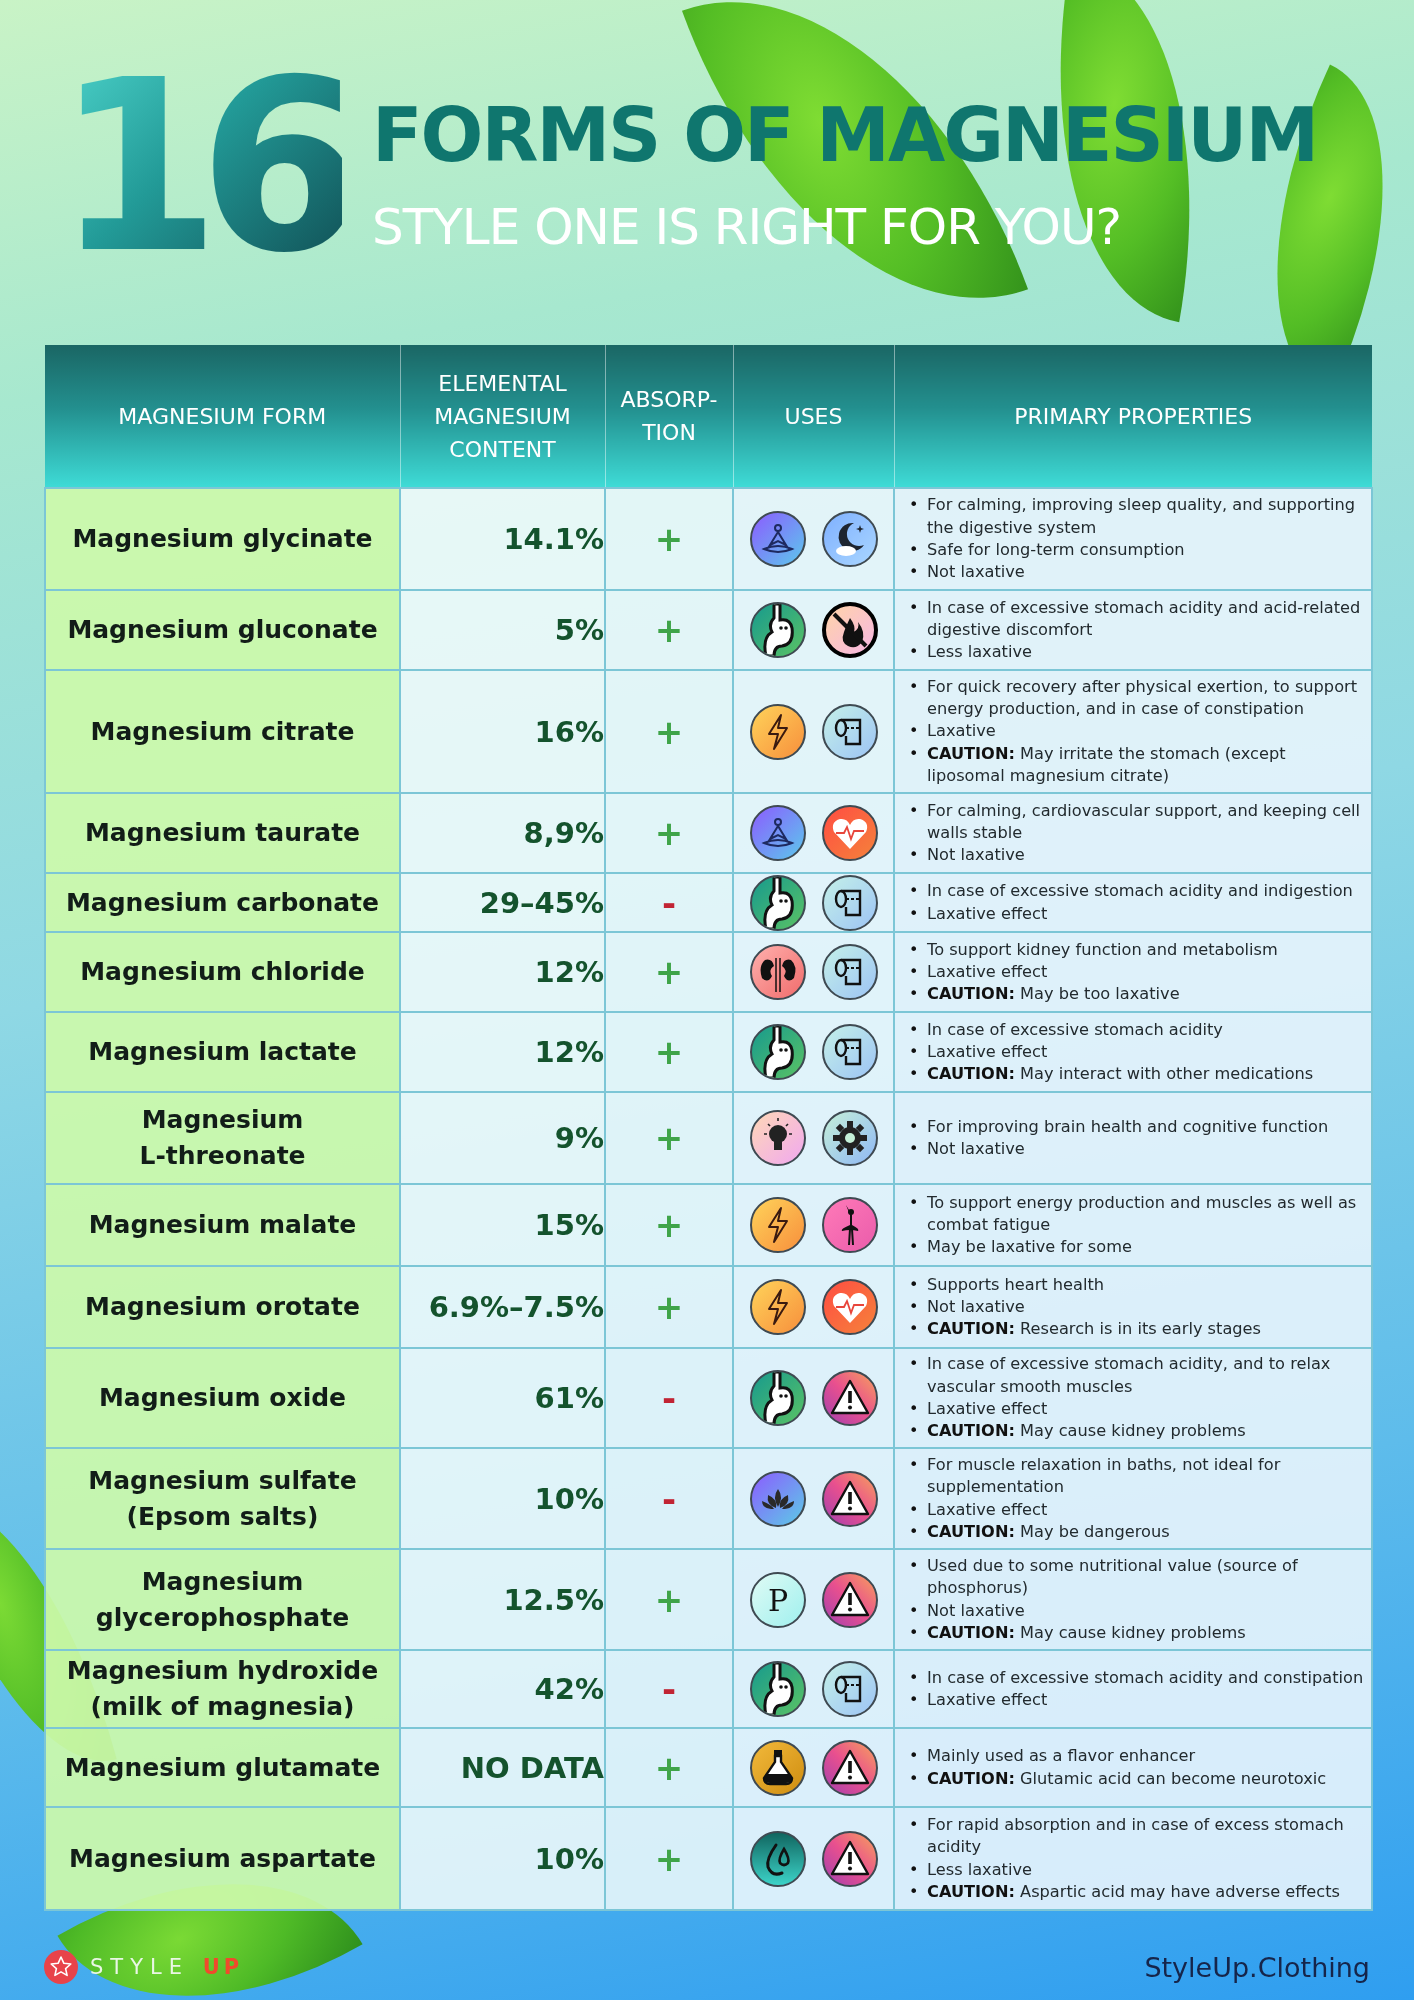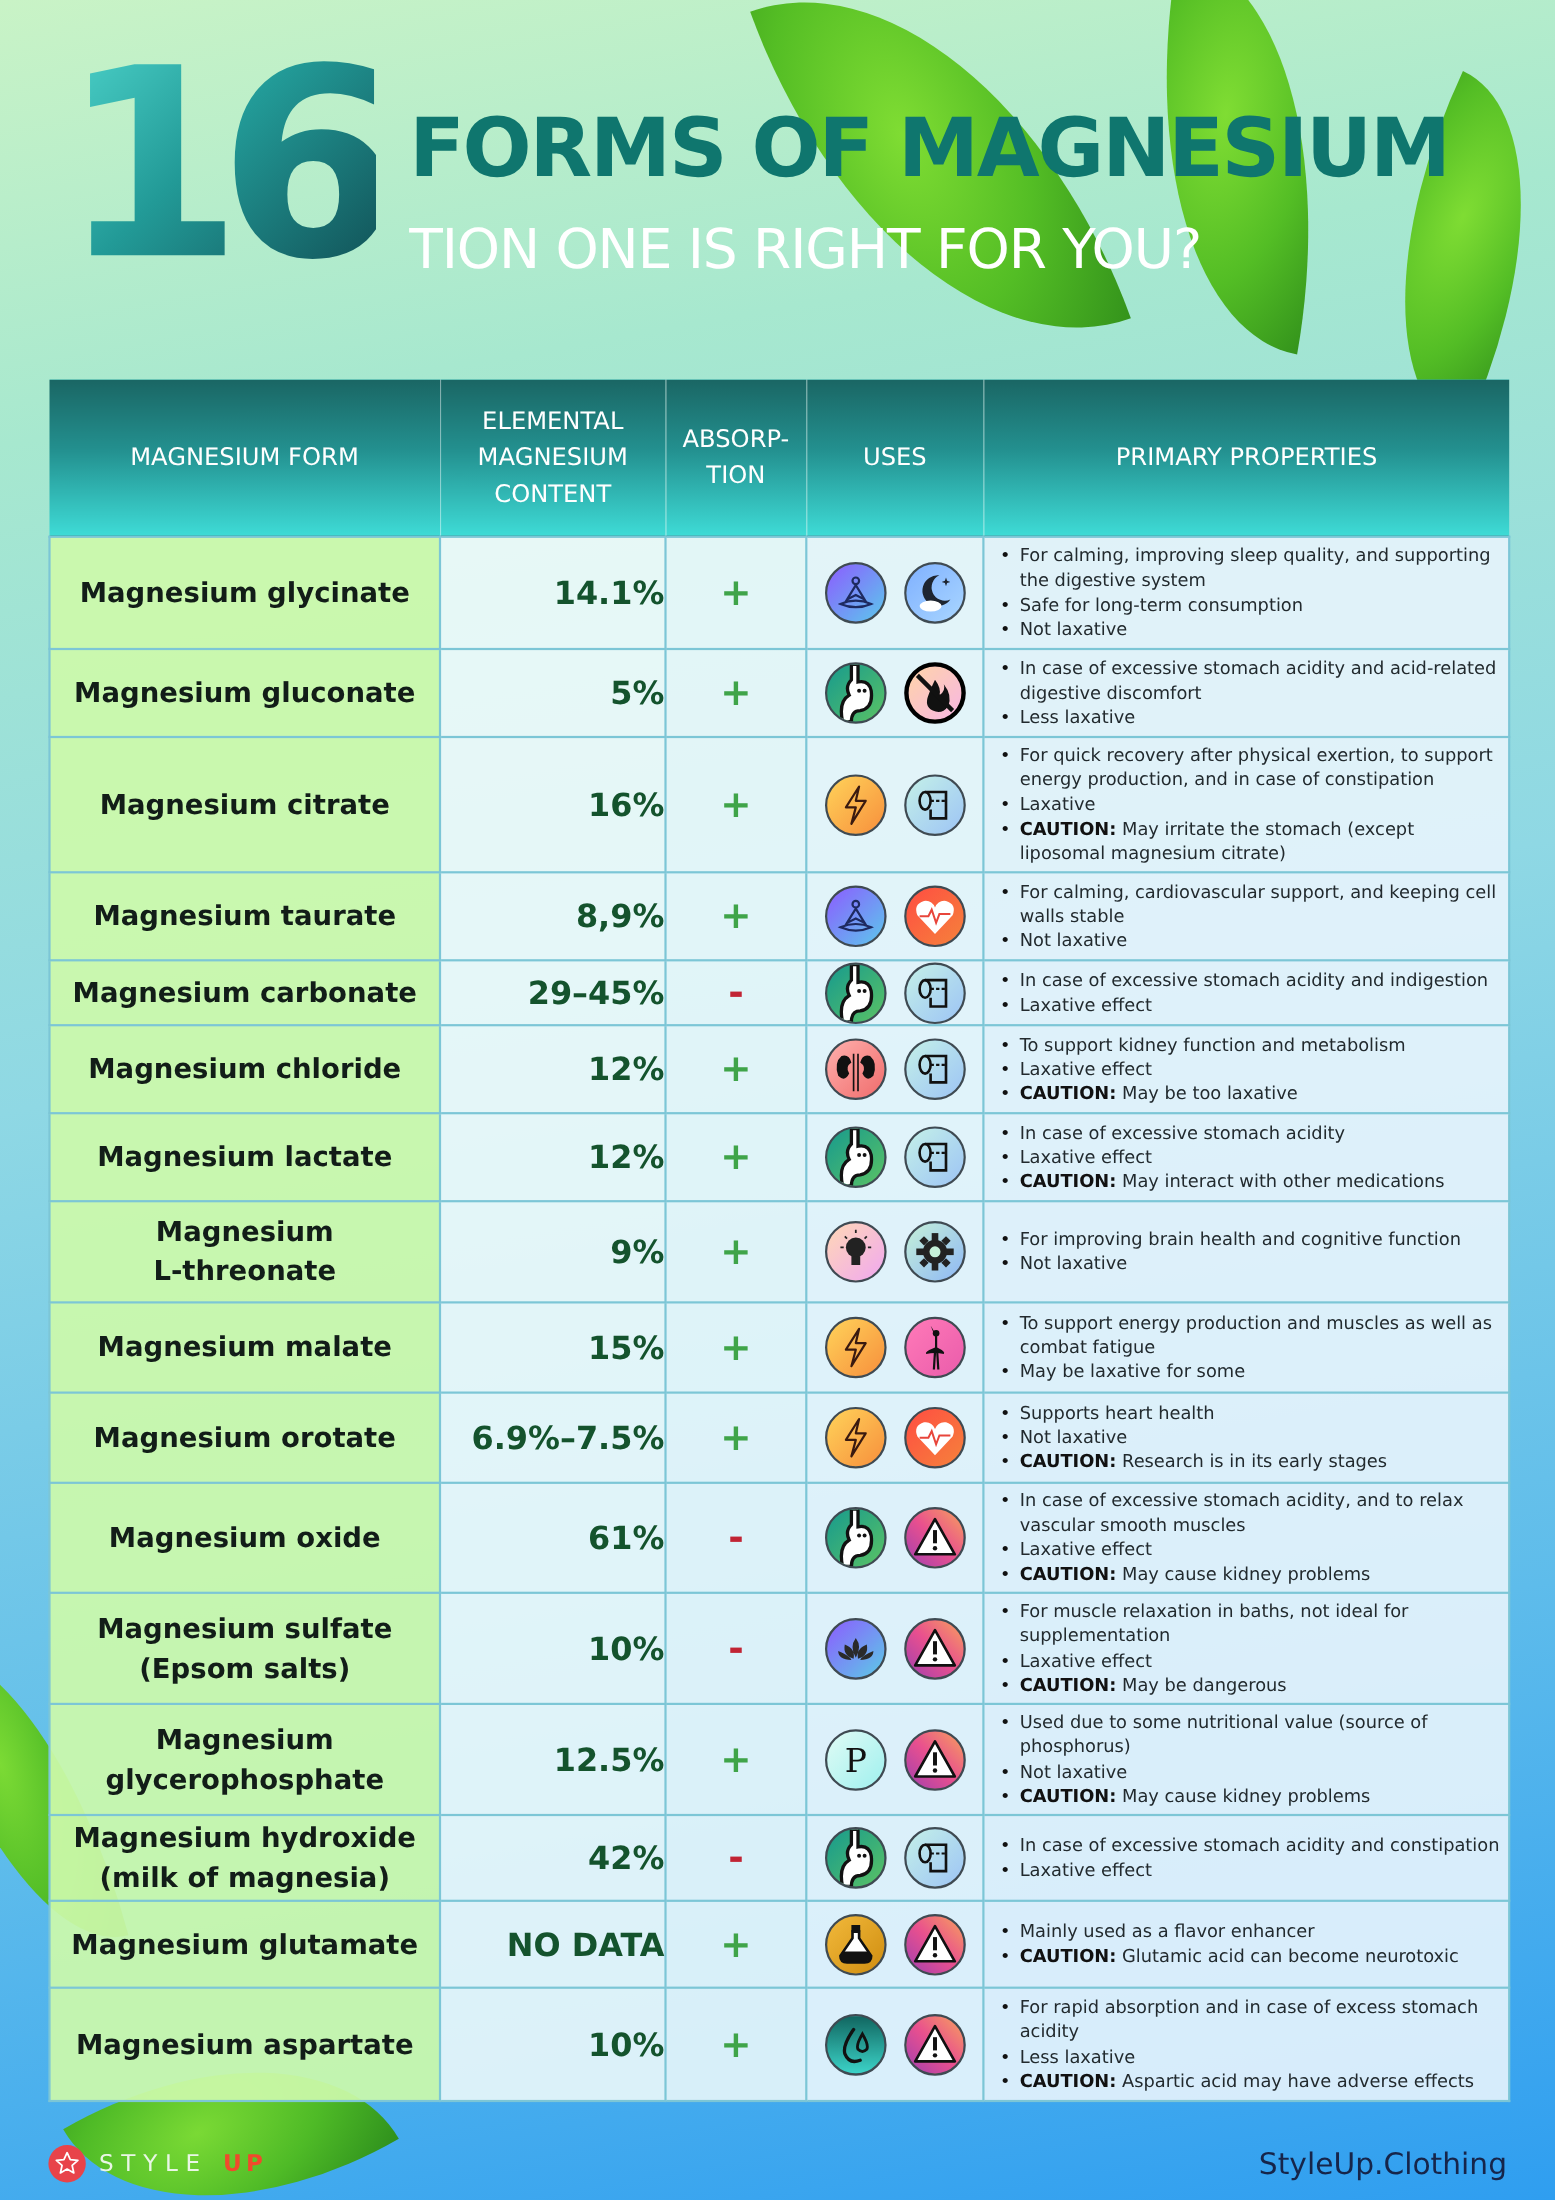--- a/index.html
+++ b/index.html
@@ -11,21 +11,21 @@
   }
   
   .leaf { position: absolute; border-radius: 0 100% 0 100%; background: radial-gradient(ellipse at 40% 40%, #7ddc2b 0%, #4fbb1c 55%, #2e8f12 100%); opacity: .95; }
   .leaf.l1 { left: 740px; top: -40px; width: 230px; height: 380px; transform: rotate(-20deg); }
   .leaf.l2 { left: 1040px; top: -30px; width: 170px; height: 340px; transform: rotate(10deg); }
   .leaf.l3 { left: 1260px; top: 80px; width: 140px; height: 300px; transform: rotate(25deg); }
   .leaf.l4 { left: -40px; top: 1480px; width: 120px; height: 300px; transform: rotate(-15deg); }
   .leaf.l5 { left: 80px; top: 1860px; width: 260px; height: 160px; transform: rotate(-30deg); }
 
   .hero-num {
-    position: absolute; left: 55px; top: 32px;
+    position: absolute; left: 55px; top: 48px;
     font-family: "DejaVu Sans", sans-serif; font-weight: 900; font-size: 238px; letter-spacing: -22px;
     line-height: 1;
     background: linear-gradient(135deg, #4fd6cd 0%, #229a97 45%, #104c52 100%);
     -webkit-background-clip: text; background-clip: text; color: transparent;
   }
   .title-main {
     position: absolute; left: 372px; top: 92px;
     font-weight: 700; font-size: 74px; color: #0f766e; letter-spacing: -2px; white-space: nowrap;
   }
   .title-sub {
@@ -102,21 +102,21 @@
 <body>
 
 <div class="leaf l1"></div>
 <div class="leaf l2"></div>
 <div class="leaf l3"></div>
 <div class="leaf l4"></div>
 <div class="leaf l5"></div>
 
 <div class="hero-num">16</div>
 <div class="title-main">FORMS OF MAGNESIUM</div>
-<div class="title-sub">TION ONE IS RIGHT FOR YOU?</div>
+<div class="title-sub">STYLE ONE IS RIGHT FOR YOU?</div>
 
 <table class="tbl">
   <colgroup>
       <col class="c1">
       <col class="c2">
       <col class="c3">
       <col class="c4">
       <col class="c5">
     </colgroup>
   <thead>

